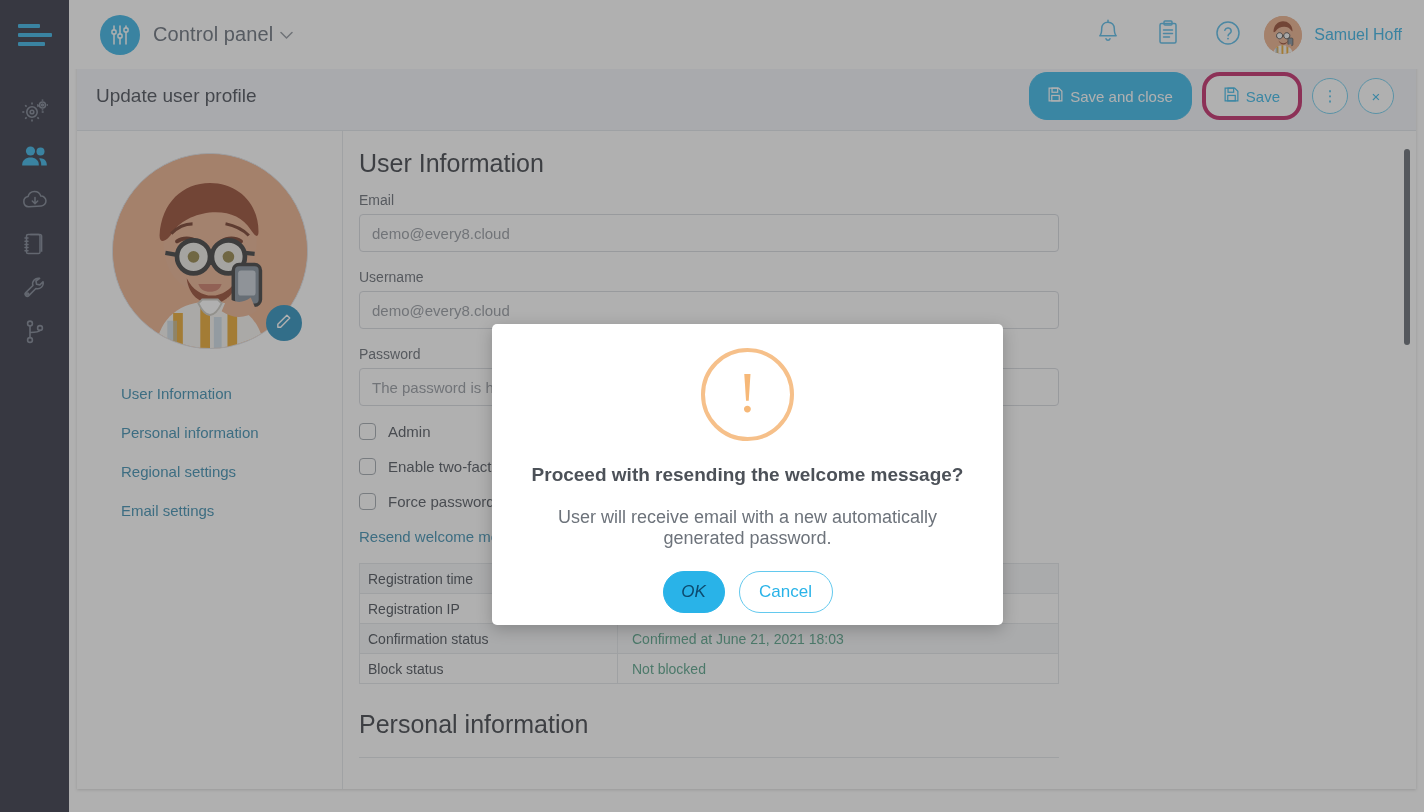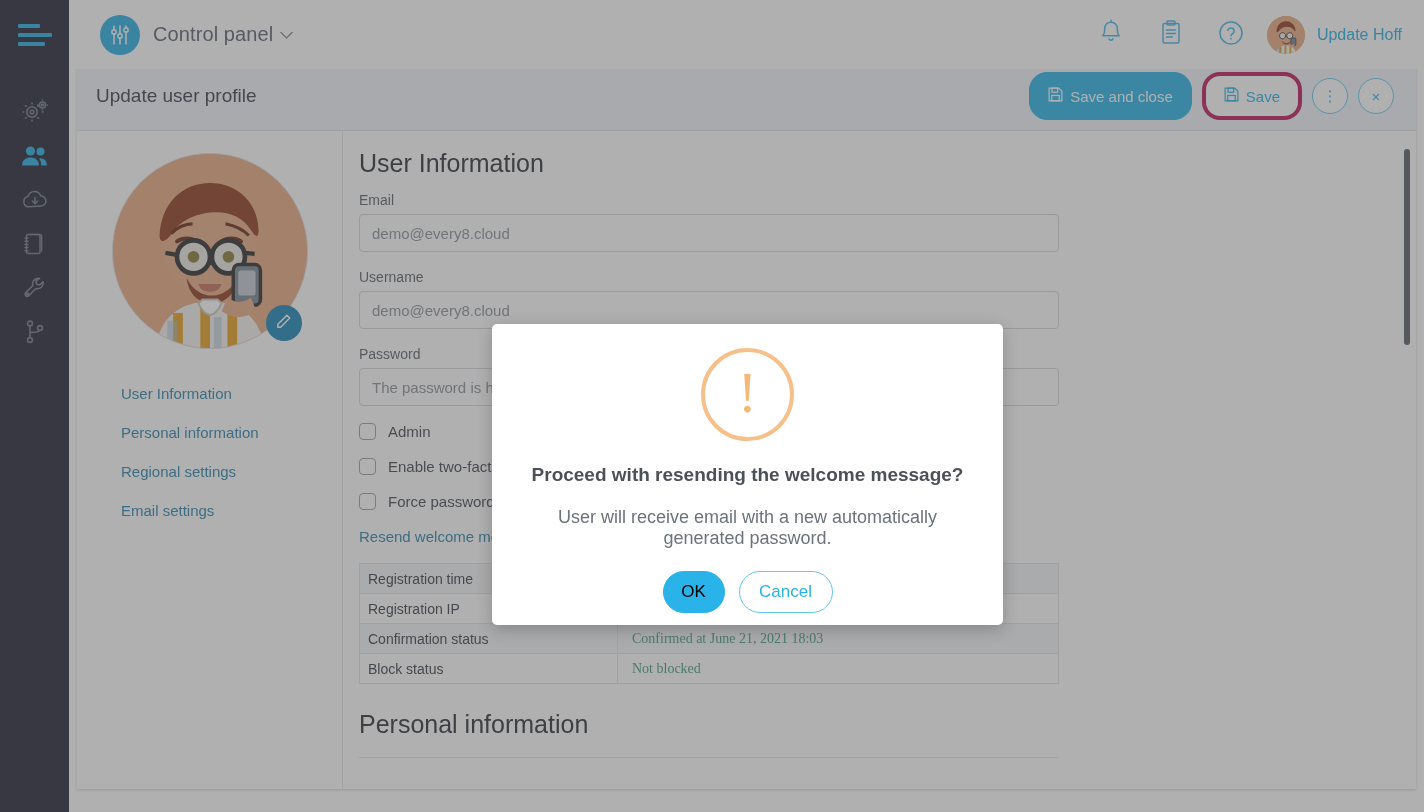--- a/index.html
+++ b/index.html
@@ -136,21 +136,21 @@
     background: transparent; margin-right: 12px; flex: 0 0 17px;
   }
   .chk-label { font-size: 15px; color: #444a53; }
   .resend-link { font-size: 15px; color: #2e86ab; cursor:pointer; display:inline-block; margin-bottom: 14px; }
 
   table.info { border-collapse: collapse; width: 700px; margin-top: 4px; }
   table.info td { height: 30px; font-size: 14px; color: #3c424b; padding: 0 0 0 8px; border: 1px solid #e0e3e7; }
   table.info tr:nth-child(odd) td { background: #f4f6f8; }
   table.info tr:nth-child(even) td { background: #ffffff; }
   table.info td.k { width: 258px; }
-  table.info td.v.green { color: #4a9c80; padding-left: 14px; font-family: Liberation Serif, serif; }
+  table.info td.v.green { color: #4a9c80; padding-left: 14px; }
   table.info td.v { padding-left: 14px; }
   .sec-title2 { font-size: 25px; color: #2e3239; margin: 26px 0 0 0; font-weight: normal; }
   .hr-thin { width: 700px; height:1px; background:#e0e3e7; margin-top: 18px; }
 
   
   .scroll-track {
     position: absolute; right: 3px; top: 0; width: 12px; height: 658px;
     background: transparent;
   }
   .scroll-thumb {
@@ -182,23 +182,24 @@
   }
   .modal-title {
     margin-top: 23px; font-size: 19px; font-weight: bold; color: #4c5158; text-align:center;
   }
   .modal-sub {
     margin-top: 21px; font-size: 18px; color: #6d737b; text-align:center;
     line-height: 21px; max-width: 390px;
   }
   .modal-btns { margin-top: 22px; display:flex; gap: 14px; align-items:center; }
   .m-ok {
-    width: 62px; height: 42px; border-radius: 21px; background:#29b3e8; color:#000000;
+    width: 62px; height: 42px; border-radius: 21px; background:#29b3e8; color:#0c4a6e;
     display:flex; align-items:center; justify-content:center; font-size: 17px; cursor:pointer;
     border: 1px solid #29b3e8;
+    font-style: italic;
   }
   .m-cancel {
     width: 94px; height: 42px; border-radius: 21px; background:#fff; color:#29b3e8;
     display:flex; align-items:center; justify-content:center; font-size: 17px; cursor:pointer;
     border: 1px solid #63c9ee;
   }
 </style>
 </head>
 <body>
 
@@ -331,21 +332,21 @@
           <path d="M33 52c0-5 4-8 8-8s8 3 8 8-4 8-8 8-8-3-8-8zM52 52c0-5 4-8 8-8s8 3 8 8-4 8-8 8-8-3-8-8z" fill="#f2f2f2" stroke="#3a3a3a" stroke-width="2.5"></path>
           <path d="M49 52h3" stroke="#3a3a3a" stroke-width="2.5"></path>
           <path d="M38 64c3 5 8 8 13 8s10-3 13-8c-2 7-7 11-13 11s-11-4-13-11z" fill="#8e3c22"></path>
           <path d="M24 100c2-15 12-23 26-23s24 8 26 23z" fill="#f5f3ef"></path>
           <path d="M33 80h5v20h-5zM46 77h5v23h-5zM59 80h5v20h-5z" fill="#e8a020"></path>
           <path d="M30 84h6v16h-6z" fill="#7fa8c9" opacity=".55"></path>
           <rect x="63" y="58" width="13" height="20" rx="3" fill="#7b8794" stroke="#3a3a3a" stroke-width="2"></rect>
           <path d="M60 74c4 2 7 2 10 0l3 6c-5 3-10 3-15 0z" fill="#e8ab88"></path>
         </svg>
       </div>
-      <span class="user-name">Update Hoff</span>
+      <span class="user-name">Samuel Hoff</span>
     </div>
   </div>
 
   <div class="page-card">
 
     <div class="card-head">
       <div class="card-title">Update user profile</div>
       <div class="card-actions">
         <div class="btn btn-primary">
           <span>

